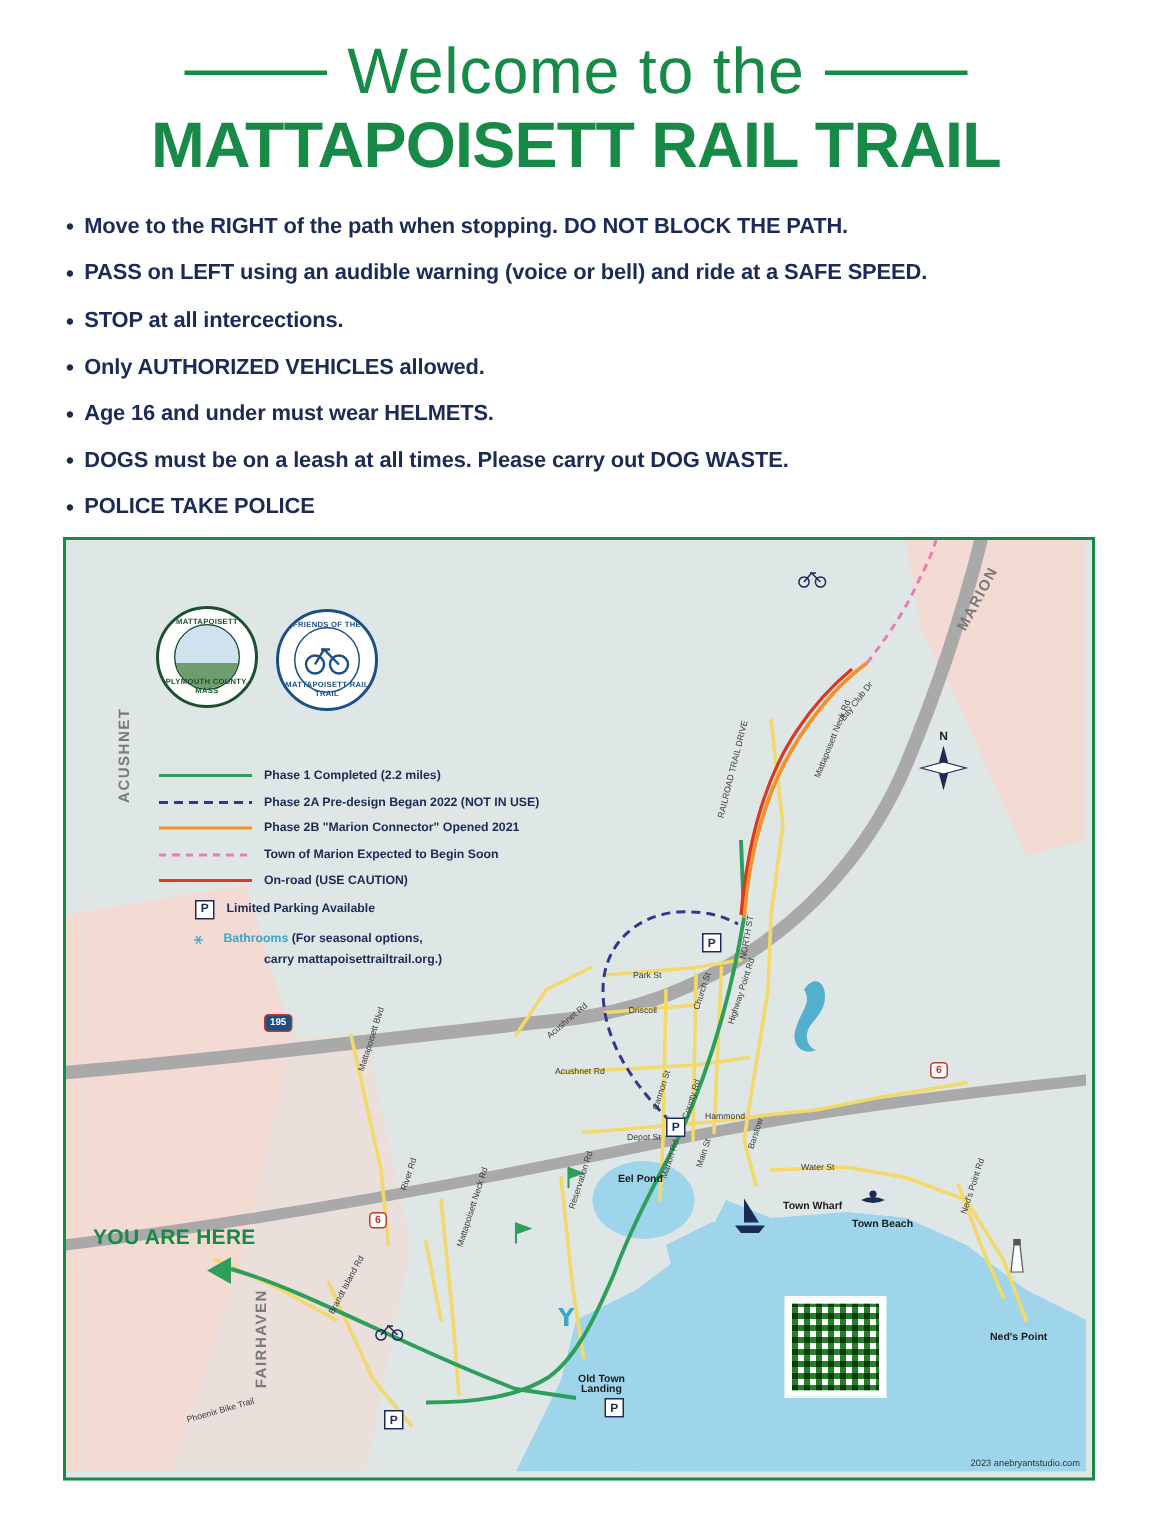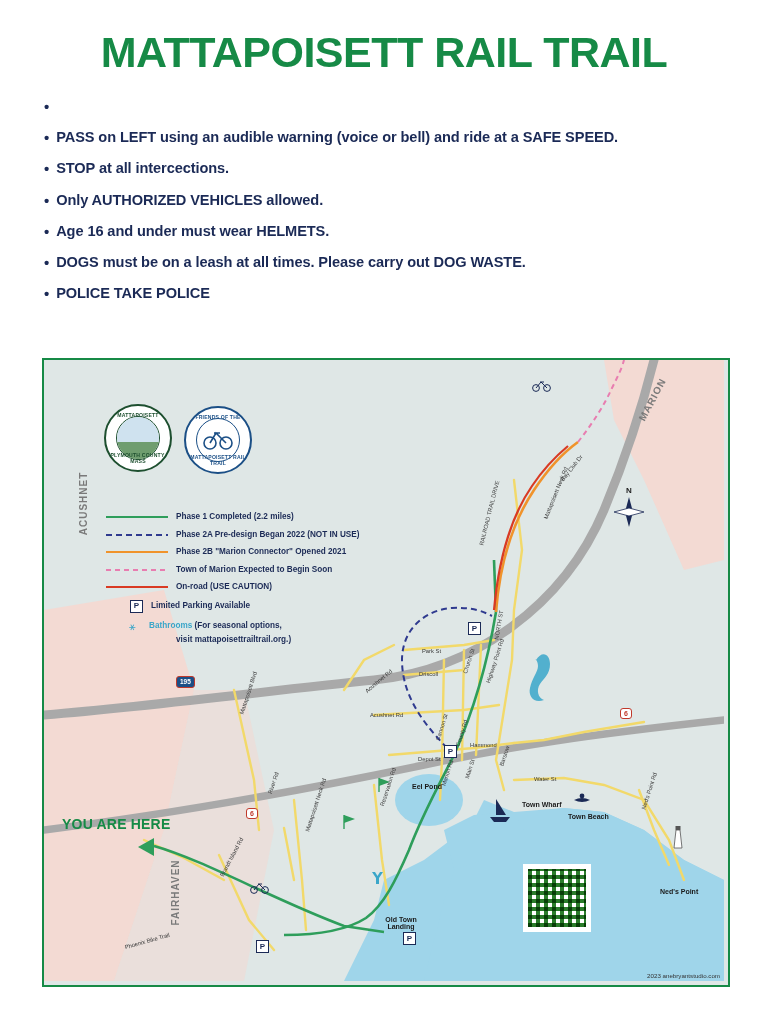--- a/index.html
+++ b/index.html
@@ -261,26 +261,32 @@
     left: 568px; top: 126px;
     width: 34px; height: 46px;
     text-align: center;
   }
   .compass .n { font-size: 8px; color: #222; font-weight: bold; }
 </style>
 </head>
 <body>
 
 <div class="header">
+  <div class="welcome-row">
+    <div class="rule"></div>
+    <div class="welcome-text">Welcome to the</div>
+    <div class="rule"></div>
+  </div>
   <div class="title-text">MATTAPOISETT RAIL TRAIL</div>
 </div>
 
 <div class="rules">
   <div class="rule-item">
       <span class="rule-bullet">•</span>
+      <span>Move to the RIGHT of the path when stopping. DO NOT BLOCK THE PATH.</span>
     </div>
   <div class="rule-item">
       <span class="rule-bullet">•</span>
       <span>PASS on LEFT using an audible warning (voice or bell) and ride at a SAFE SPEED.</span>
     </div>
   <div class="rule-item">
       <span class="rule-bullet">•</span>
       <span>STOP at all intercections.</span>
     </div>
   <div class="rule-item">
@@ -453,21 +459,21 @@
       <div class="legend-label">On-road (USE CAUTION)</div>
     </div>
     <div class="legend-row">
       <div class="legend-icon-box">P</div>
       <div class="legend-label">Limited Parking Available</div>
     </div>
     <div class="legend-row">
       <div class="legend-bath">⚹</div>
       <div class="legend-note"><span class="link">Bathrooms</span> <span>(For seasonal options,</span></div>
     </div>
-    <div class="legend-sub">visit mattapoisettrailtrail.org.)</div>
+    <div class="legend-sub">carry mattapoisettrailtrail.org.)</div>
   </div>
 
   <div class="you-are-here">YOU ARE HERE</div>
 
   <div class="region-label" style="left:585px; top:34px; position:absolute; transform:rotate(-62deg);">MARION</div>
   <div class="region-label" style="left:8px; top:138px; position:absolute; transform:rotate(-90deg);">ACUSHNET</div>
   <div class="region-label" style="left:98px; top:527px; position:absolute; transform:rotate(-90deg);">FAIRHAVEN</div>
 
   <div class="shield-i" style="left:132px; top:316px;">195</div>
   <div class="shield" style="left:576px; top:348px;">6</div>

